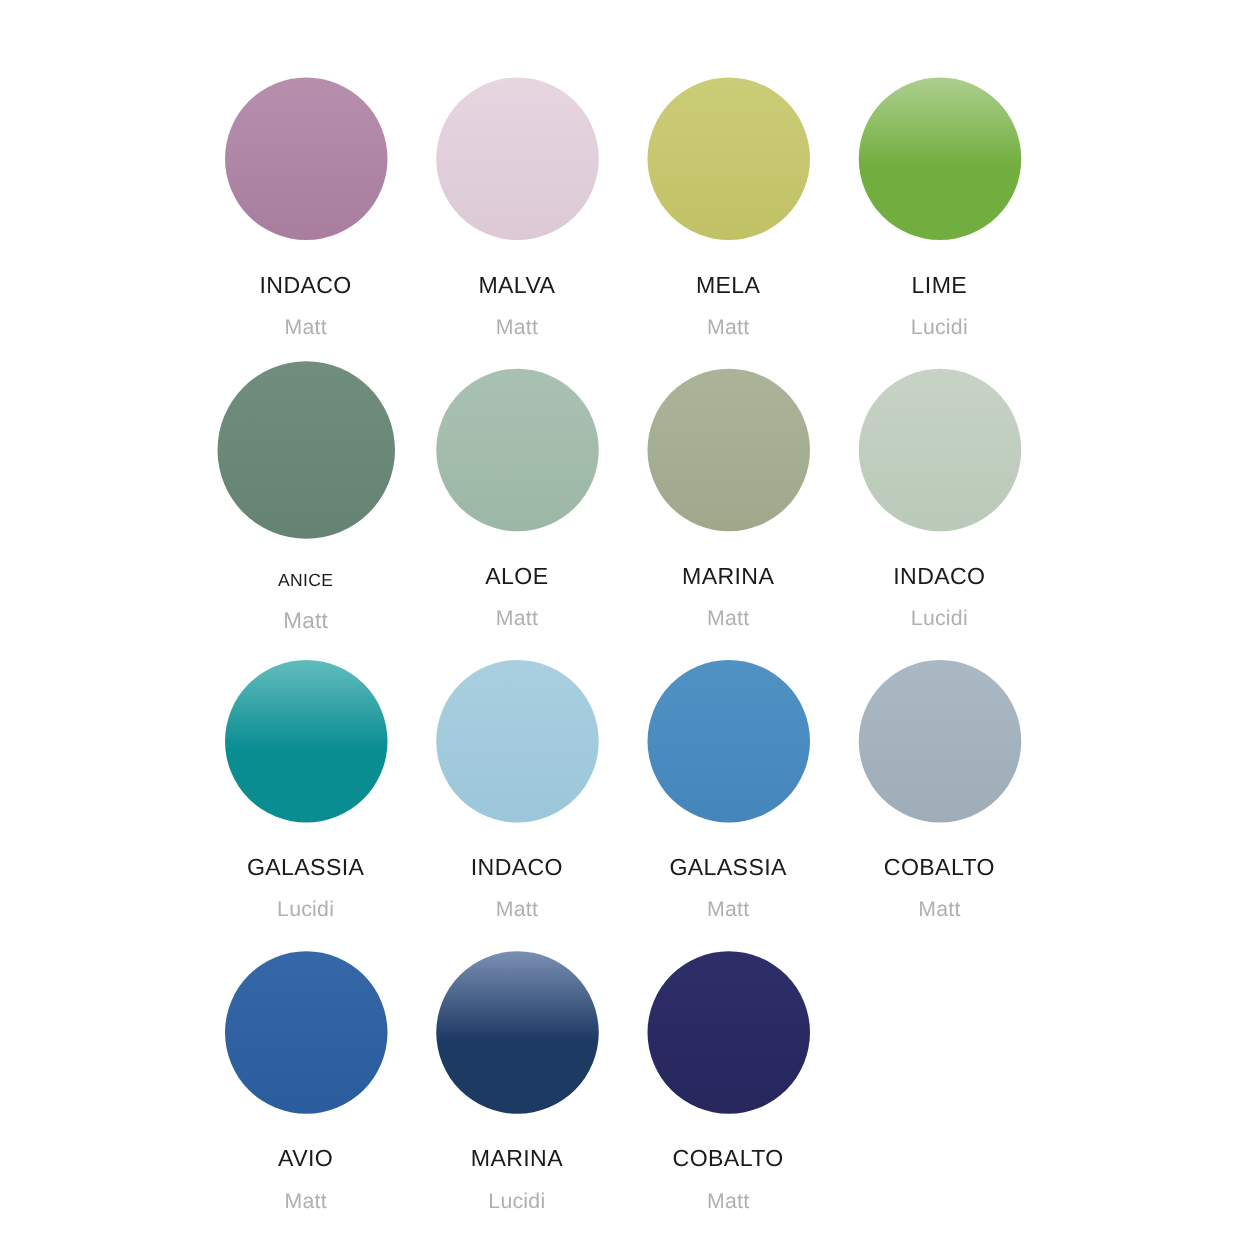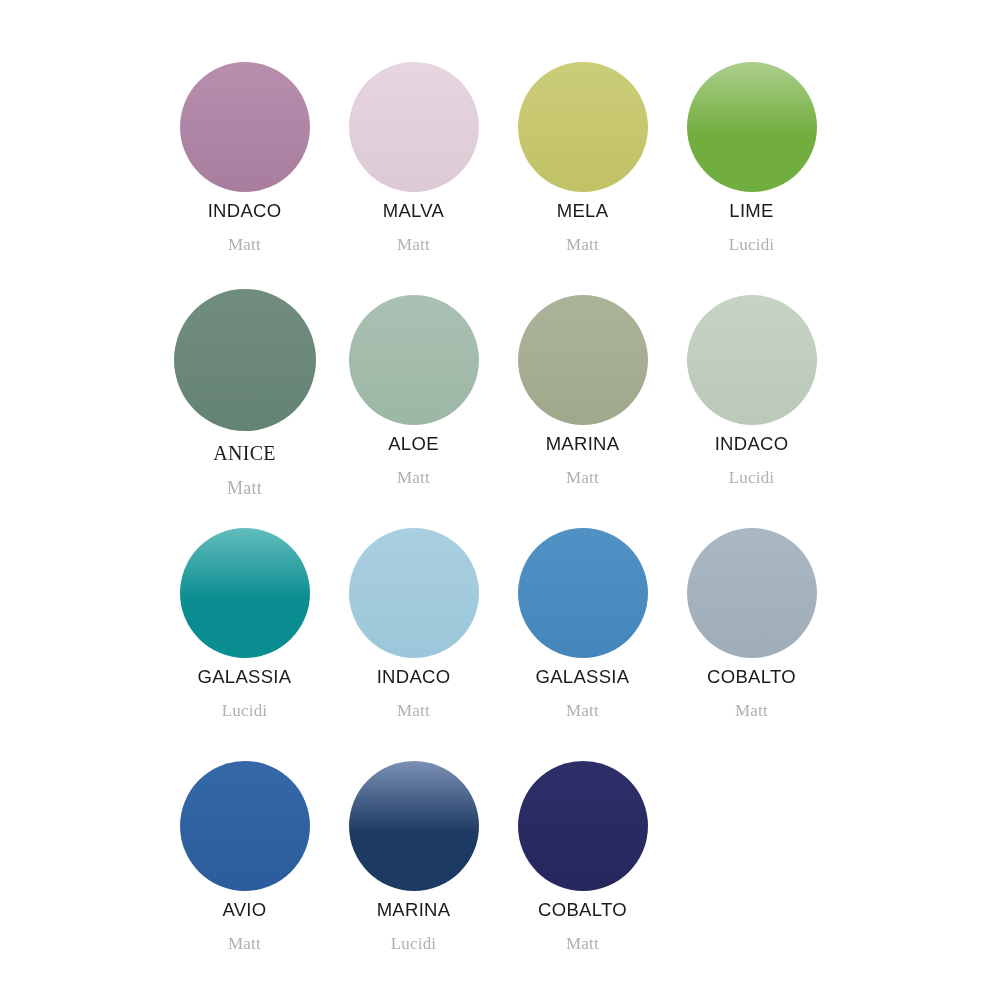--- a/index.html
+++ b/index.html
@@ -51,44 +51,43 @@
     height: 130px;
     border-radius: 50%;
     display: block;
   }
 
   .swatch-name {
     font-size: 18.5px;
     color: #1b1b1b;
     letter-spacing: 0.3px;
     line-height: 1;
+    margin-top: 17px;
     white-space: nowrap;
     text-align: center;
   }
 
   .swatch-finish {
     font-size: 17px;
     color: #b0b0b0;
     letter-spacing: 0.2px;
     line-height: 1;
     margin-top: 15px;
     white-space: nowrap;
     text-align: center;
-    font-family: Liberation Serif, serif;
   }
 
   
   .swatch.is-large .disc {
     width: 142px;
     height: 142px;
   }
   .swatch.is-large .swatch-name {
-    font-size: 20px;
-    margin-top: 8px;
-    font-family: Liberation Serif, serif;
+    font-size: 14px;
+    margin-top: 22px;
   }
   .swatch.is-large .swatch-finish {
     font-size: 18px;
     margin-top: 16px;
   }
 </style>
 </head>
 <body>
 
 <div id="palette">

